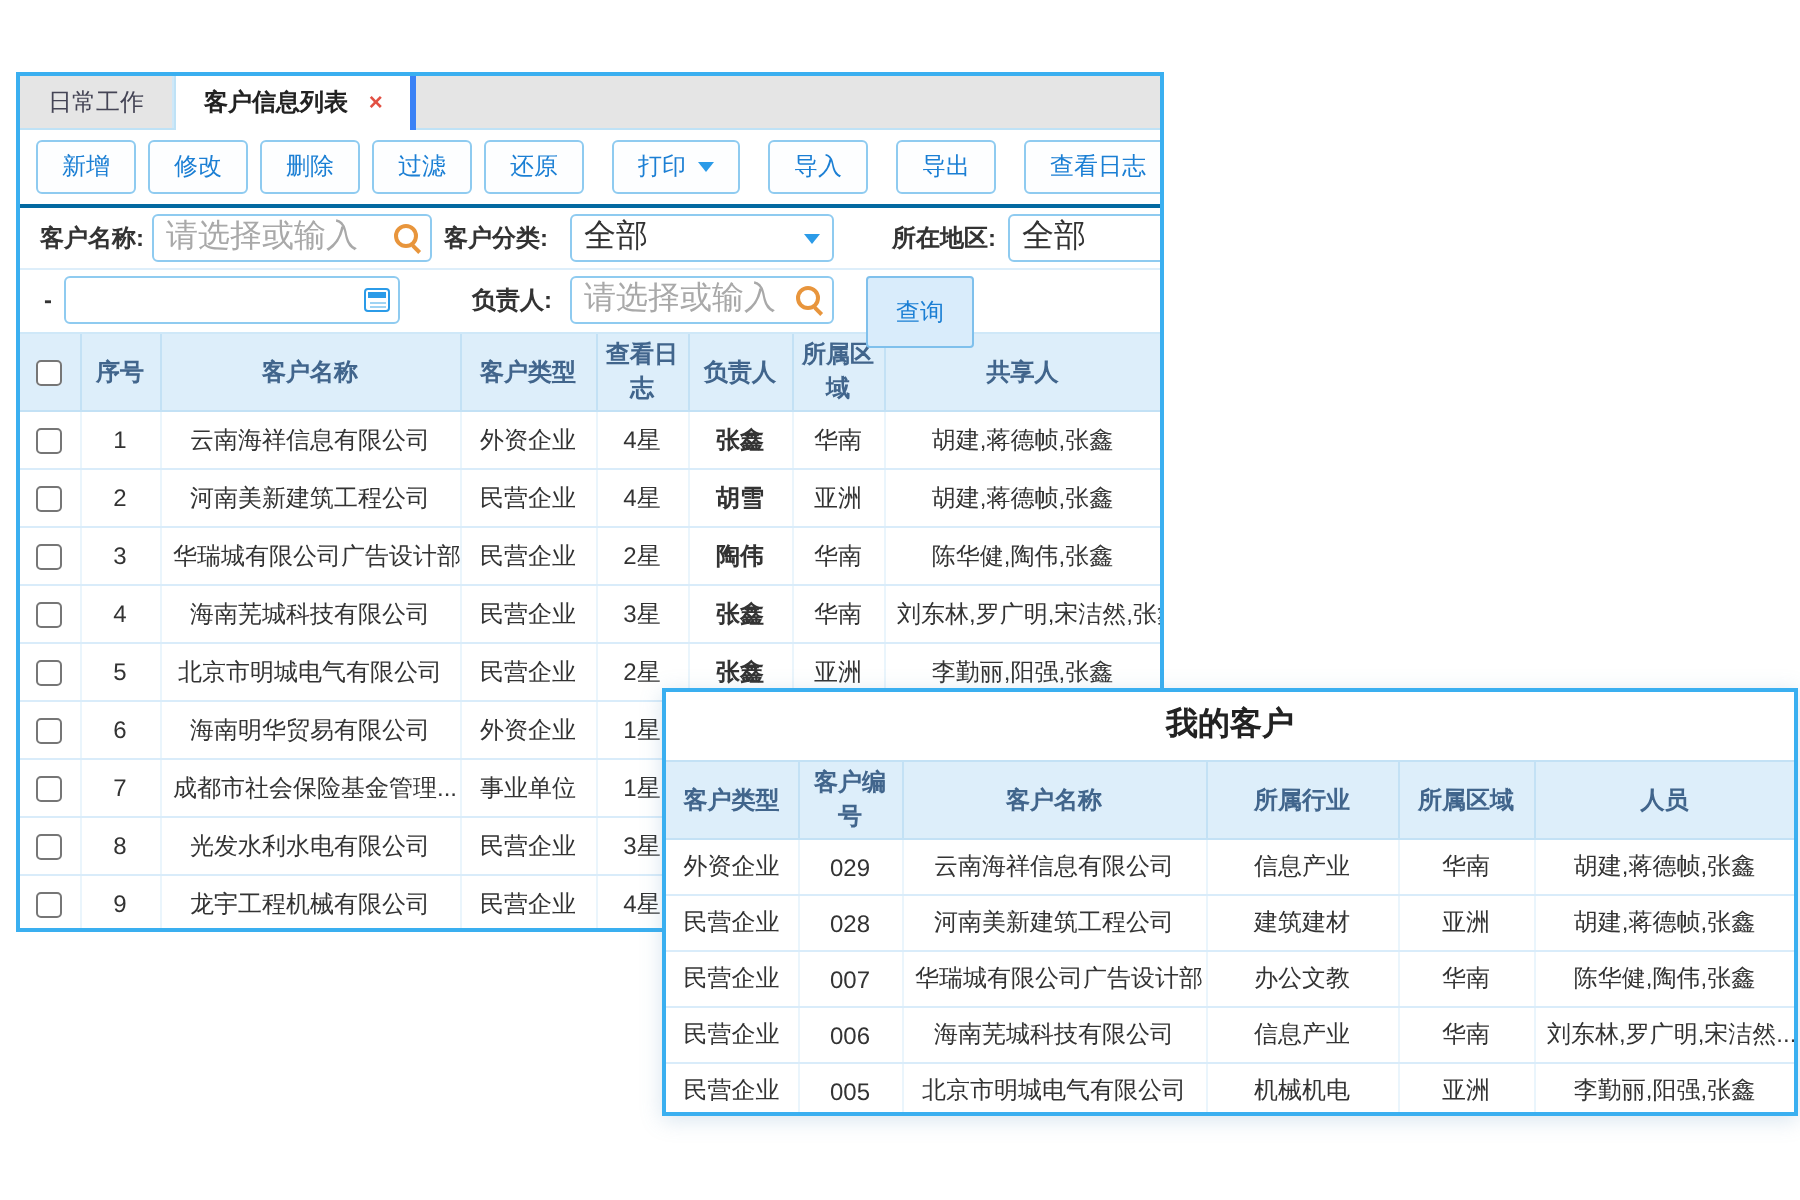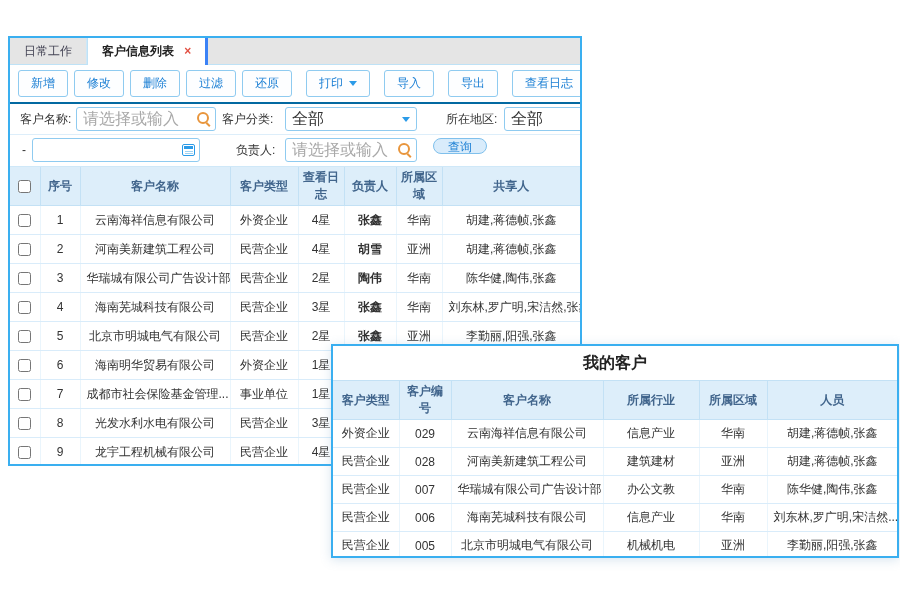--- a/index.html
+++ b/index.html
@@ -27,43 +27,43 @@
           border-radius:3px; padding:4px 12px; margin-right:6px; cursor:pointer; white-space:nowrap; }
   .tbtn.gap { margin-left:8px; }
   .caret { display:inline-block; width:0; height:0; border-left:4px solid transparent;
            border-right:4px solid transparent; border-top:5px solid #2b9be8;
            margin-left:6px; vertical-align:middle; }
 
   
   .filters { border-bottom:1px solid #cfe8f8; }
   .frow { position:relative; height:31px; }
   .frow.first { border-bottom:1px solid #ddeefa; }
-  .f-label { position:absolute; top:0; line-height:30px; color:#333; font-weight:normal; white-space:nowrap; }
+  .f-label { position:absolute; top:0; line-height:30px; color:#333; font-weight:bold; white-space:nowrap; }
   .f-input, .f-select { position:absolute; top:3px; height:24px; border:1px solid #8fcbf0;
           border-radius:3px; background:#fff; font-size:16px;
           font-family:"Liberation Sans","DejaVu Sans",sans-serif; }
   .f-input { padding:0 20px 0 6px; color:#333; }
   .f-input::placeholder { color:#a9a9a9; }
   .f-select { line-height:22px; padding:0 18px 0 6px; color:#333; cursor:pointer; }
   .arrow-down { position:absolute; right:6px; top:9px; width:0; height:0;
           border-left:4px solid transparent; border-right:4px solid transparent;
           border-top:5px solid #2b9be8; }
   .iconwrap { position:absolute; top:3px; width:24px; height:24px; }
   .mag { position:absolute; right:5px; top:5px; width:14px; height:14px; }
   .mag::before { content:""; position:absolute; left:0; top:0; width:8px; height:8px;
           border:2px solid #e8953c; border-radius:50%; }
   .mag::after { content:""; position:absolute; left:10px; top:10px; width:5px; height:2px;
           background:#e8953c; transform:rotate(45deg); transform-origin:0 0; }
   .cal { position:absolute; right:5px; top:6px; width:13px; height:12px;
           border:1px solid #2b9be8; border-radius:2px; }
   .cal::before { content:""; position:absolute; left:1px; right:1px; top:1px; height:3px; background:#2b9be8; }
   .cal::after { content:""; position:absolute; left:2px; top:6px; width:8px; height:1px;
           background:#9fd4f4; box-shadow:0 2px 0 #9fd4f4; }
-  .query-btn { position:absolute; top:3px; height:16px; background:#d9ecfb; border:1px solid #7fc0ec;
-          border-radius:12px; color:#1b7fd4; font-size:12px; padding:0 14px; cursor:pointer;
+  .query-btn { position:absolute; top:3px; height:36px; background:#d9ecfb; border:1px solid #7fc0ec;
+          border-radius:2px; color:#1b7fd4; font-size:12px; padding:0 14px; cursor:pointer;
           font-family:"Liberation Sans","DejaVu Sans",sans-serif; }
 
   
   table.grid { width:100%; border-collapse:collapse; table-layout:fixed; }
   .grid th { background:#ddeefa; color:#41658c; font-size:12px; font-weight:bold;
              border:1px solid #c3e1f5; border-top:none; padding:2px; height:37px; text-align:center; }
   .grid th:first-child { border-left:none; }
   .grid th:last-child { border-right:none; }
   .grid td { font-size:12px; color:#333; border-bottom:1px solid #d9ecfa;
              border-right:1px solid #eaf5fc; padding:0 6px; height:29px; text-align:center;

